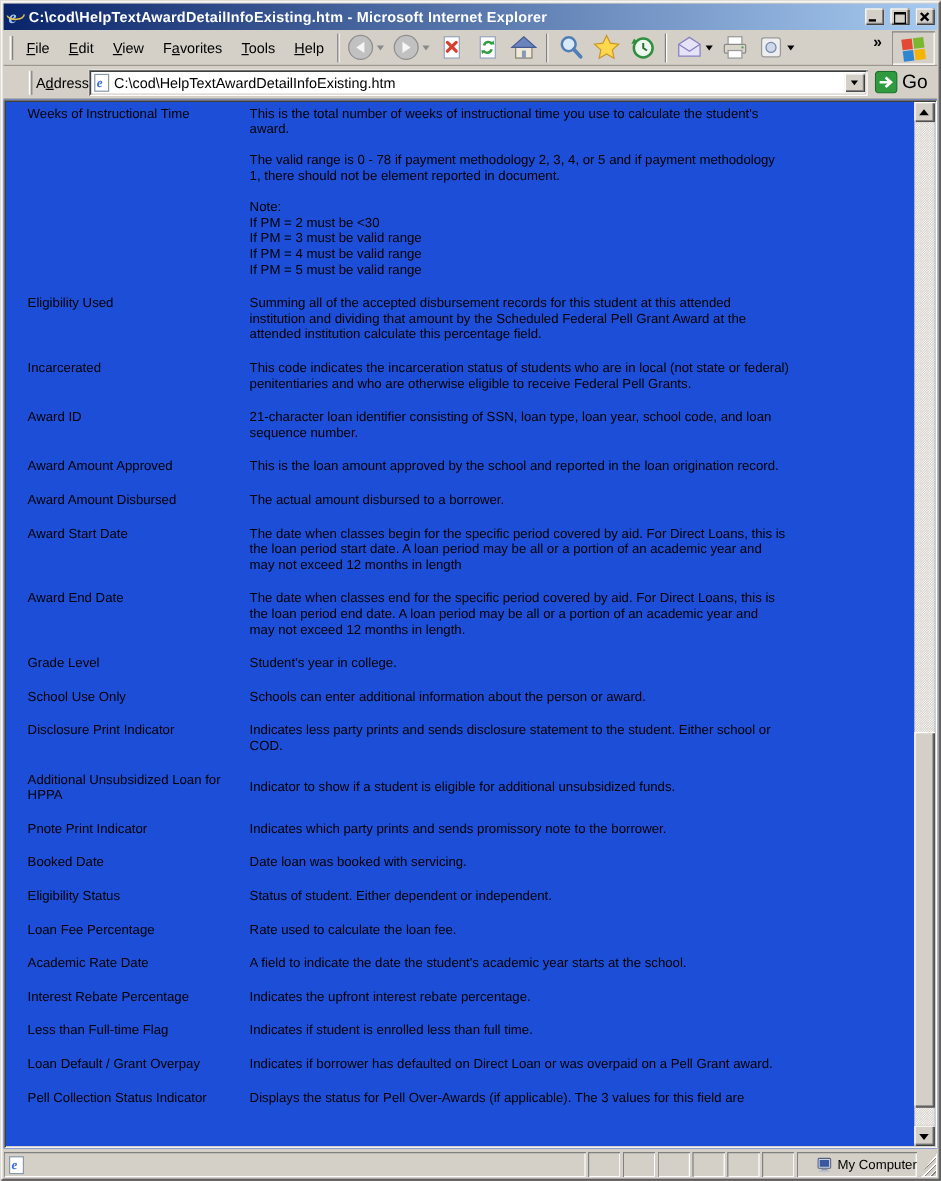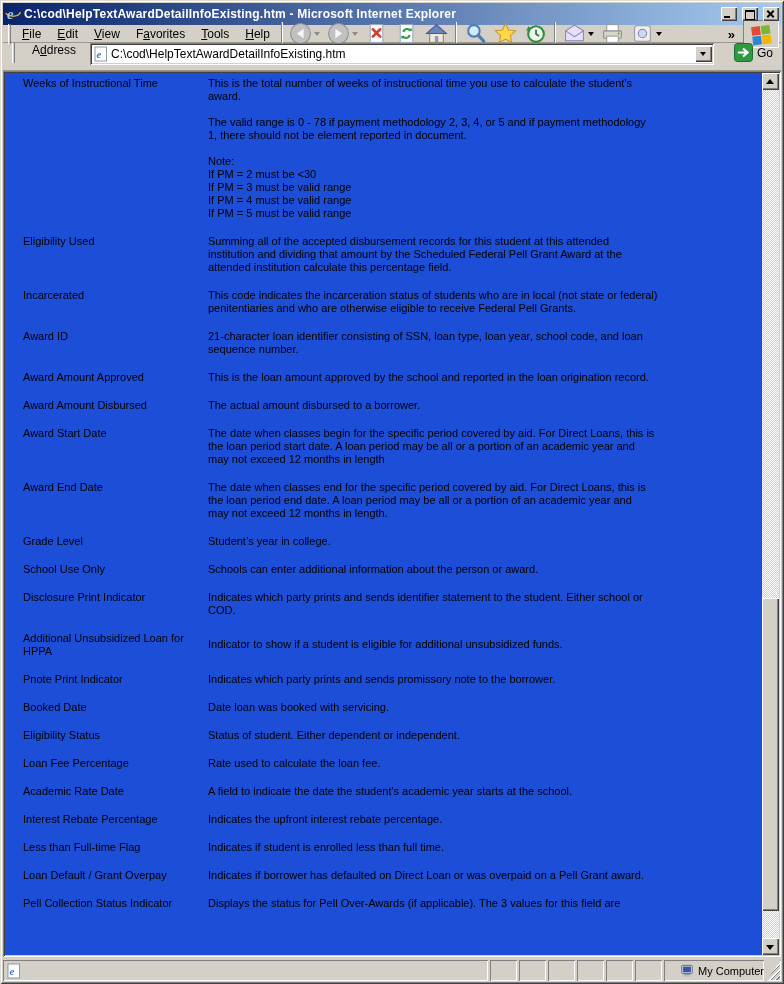--- a/index.html
+++ b/index.html
@@ -29,55 +29,55 @@
   .winbtn + .winbtn{ margin-left:2px; }
   .btn-close{ margin-left:4px; }
   .btn-min::after{ content:""; position:absolute; left:3px; bottom:3px; width:6px; height:2px; background:#000; }
   .btn-max::after{ content:""; position:absolute; left:3px; top:3px; width:8px; height:7px; border:1px solid #000; border-top-width:2px; }
   .btn-close::before,.btn-close::after{ content:""; position:absolute; left:3px; top:6px; width:9px; height:2px; background:#000; }
   .btn-close::before{ transform:rotate(45deg); }
   .btn-close::after{ transform:rotate(-45deg); }
 
   
   .menuband{
-    height:18px; flex:none; display:flex; align-items:center;
+    height:30px; flex:none; display:flex; align-items:center;
     border-bottom:1px solid #9b978e; padding:0 2px;
   }
   .grip{ width:3px; height:20px; flex:none; margin:0 3px;
     border-left:1px solid #fff; border-right:1px solid #808080; }
   .menu-items{ display:flex; align-items:center; }
   .menu-item{ font-size:12px; color:#000; padding:2px 8px; white-space:nowrap; }
   .tb-sep{ width:2px; height:24px; flex:none; margin:0 3px;
     border-left:1px solid #808080; border-right:1px solid #fff; }
   .toolbar{ display:flex; align-items:center; gap:1px; }
   .tb-btn{ display:flex; align-items:center; padding:2px 3px; }
   .dd{ width:0; height:0; border:3px solid transparent; border-top:4px solid #000; margin-left:2px; margin-top:4px; }
   .dd.dis{ border-top-color:#8a8a8a; }
   .spacer{ flex:1; }
   .overflow{ font-size:13px; font-weight:bold; color:#000; align-self:flex-start; margin:2px 8px 0 0; }
   .logo-panel{
     width:36px; height:28px; flex:none; display:flex; align-items:center; justify-content:center;
     background:#d4d0c8; box-shadow: inset 1px 1px #808080, inset -1px -1px #fff;
   }
 
   
-  .addressband{ height:28px; flex:none; display:flex; align-items:flex-start; padding:0 4px 0 6px; gap:14px;
+  .addressband{ height:28px; flex:none; display:flex; align-items:center; padding:0 4px 0 18px; gap:0;
     border-bottom:1px solid #9b978e; }
   .addr-label{ font-size:12px; white-space:nowrap; }
   .addr-field{
     flex:1; height:22px; background:#fff; display:flex; align-items:center; gap:3px;
     box-shadow: inset 1px 1px #808080, inset -1px -1px #fff, inset 2px 2px #404040, inset -2px -2px #d4d0c8;
     padding:2px 2px 2px 4px;
   }
   .addr-input{ flex:1; border:none; outline:none; font:12px "Liberation Sans",sans-serif; background:transparent; padding:0; }
   .combo-btn{ width:17px; height:16px; flex:none; background:#d4d0c8; position:relative;
     box-shadow: inset 1px 1px #fff, inset -1px -1px #404040, inset -2px -2px #808080; }
   .combo-btn::after{ content:""; position:absolute; left:5px; top:6px;
     border:3px solid transparent; border-top:4px solid #000; }
-  .go{ display:flex; align-items:center; gap:4px; padding:0 4px 0 6px; font-size:12px; }
+  .go{ display:flex; align-items:center; gap:4px; padding:0 4px 0 6px; font-size:16px; }
 
   
   .contentwrap{
     flex:1; display:flex; background:#1d4ed8; padding:2px;
     box-shadow: inset 1px 1px #808080, inset -1px -1px #fff, inset 2px 2px #404040, inset -2px -2px #d4d0c8;
     overflow:hidden;
   }
   .doc{ flex:1; overflow:hidden; padding:4px 2px 0 18px; font-size:11px; line-height:13px; color:#000; }
   .row{ display:flex; margin-bottom:15px; }
   .rlabel{ width:185px; flex:none; padding-right:17px; }
@@ -332,21 +332,21 @@
         </div>
         <div class="row">
           <div class="rlabel">School Use Only</div>
           <div class="rdesc">
             <div class="para">Schools can enter additional information about the person or award.</div>
           </div>
         </div>
         <div class="row">
           <div class="rlabel">Disclosure Print Indicator</div>
           <div class="rdesc">
-            <div class="para">Indicates which party prints and sends identifier statement to the student. Either school or
+            <div class="para">Indicates less party prints and sends disclosure statement to the student. Either school or
 COD.</div>
           </div>
         </div>
         <div class="row mid">
           <div class="rlabel">Additional Unsubsidized Loan for HPPA</div>
           <div class="rdesc">
             <div class="para">Indicator to show if a student is eligible for additional unsubsidized funds.</div>
           </div>
         </div>
         <div class="row">

